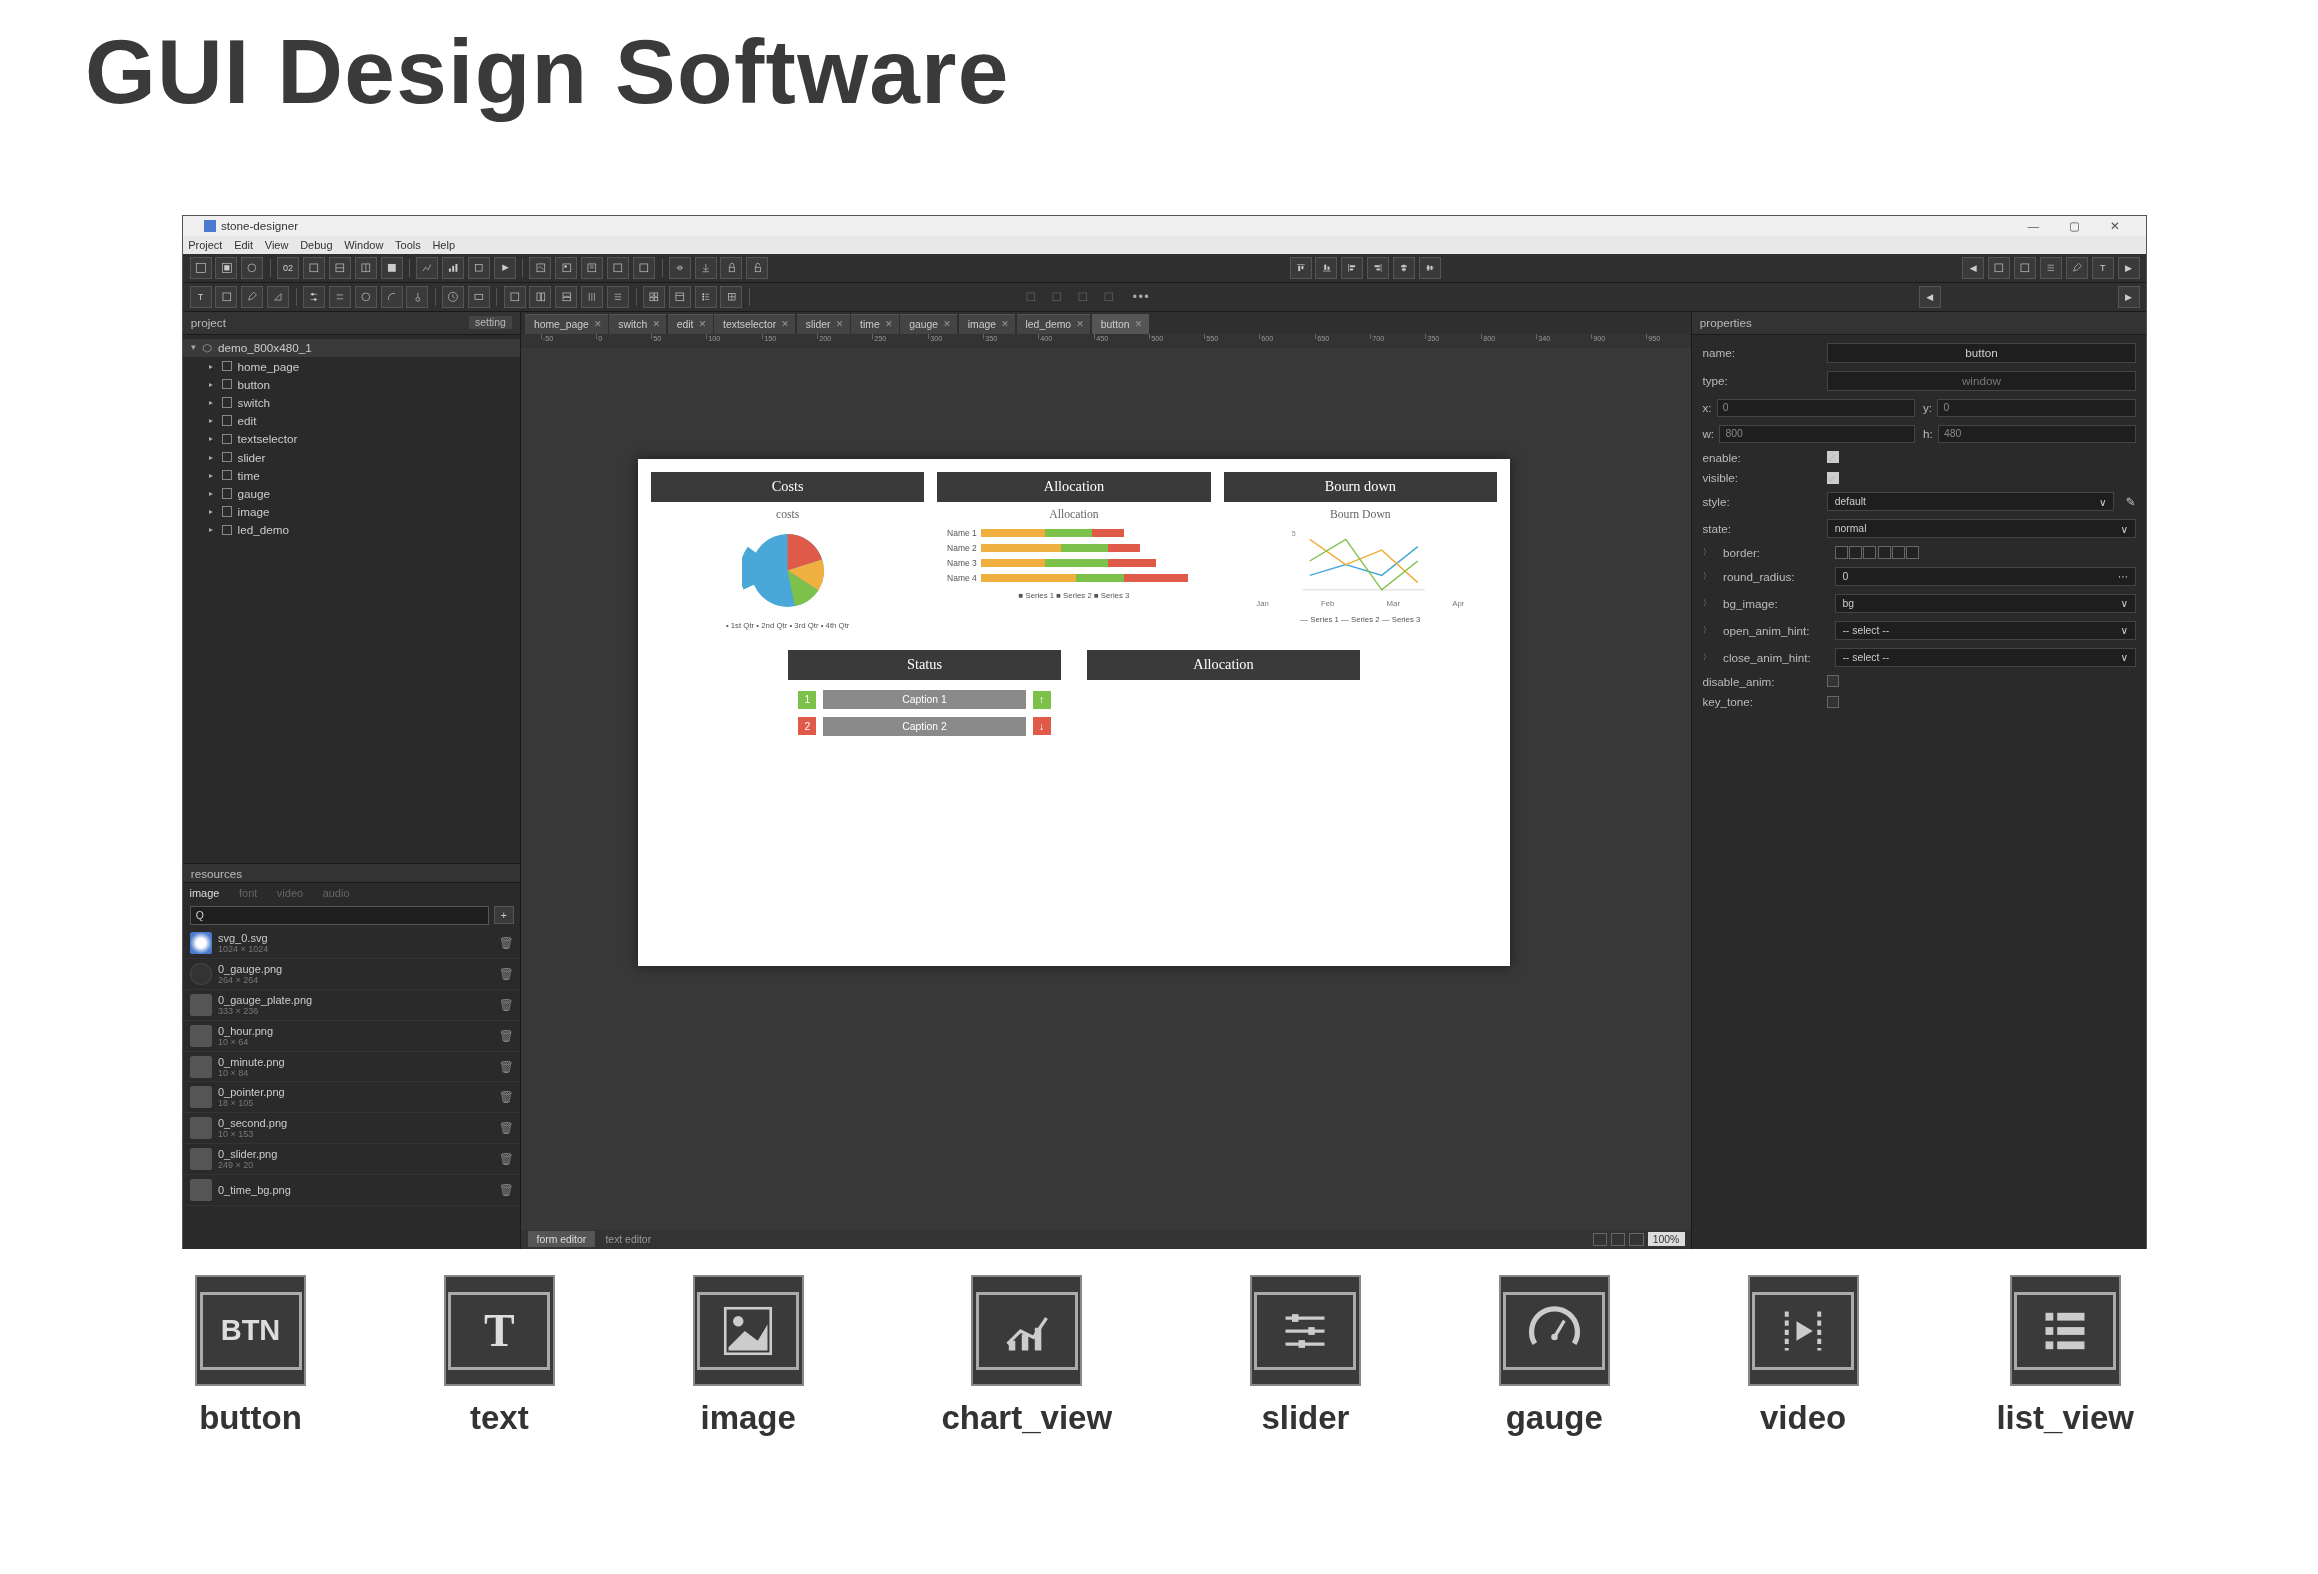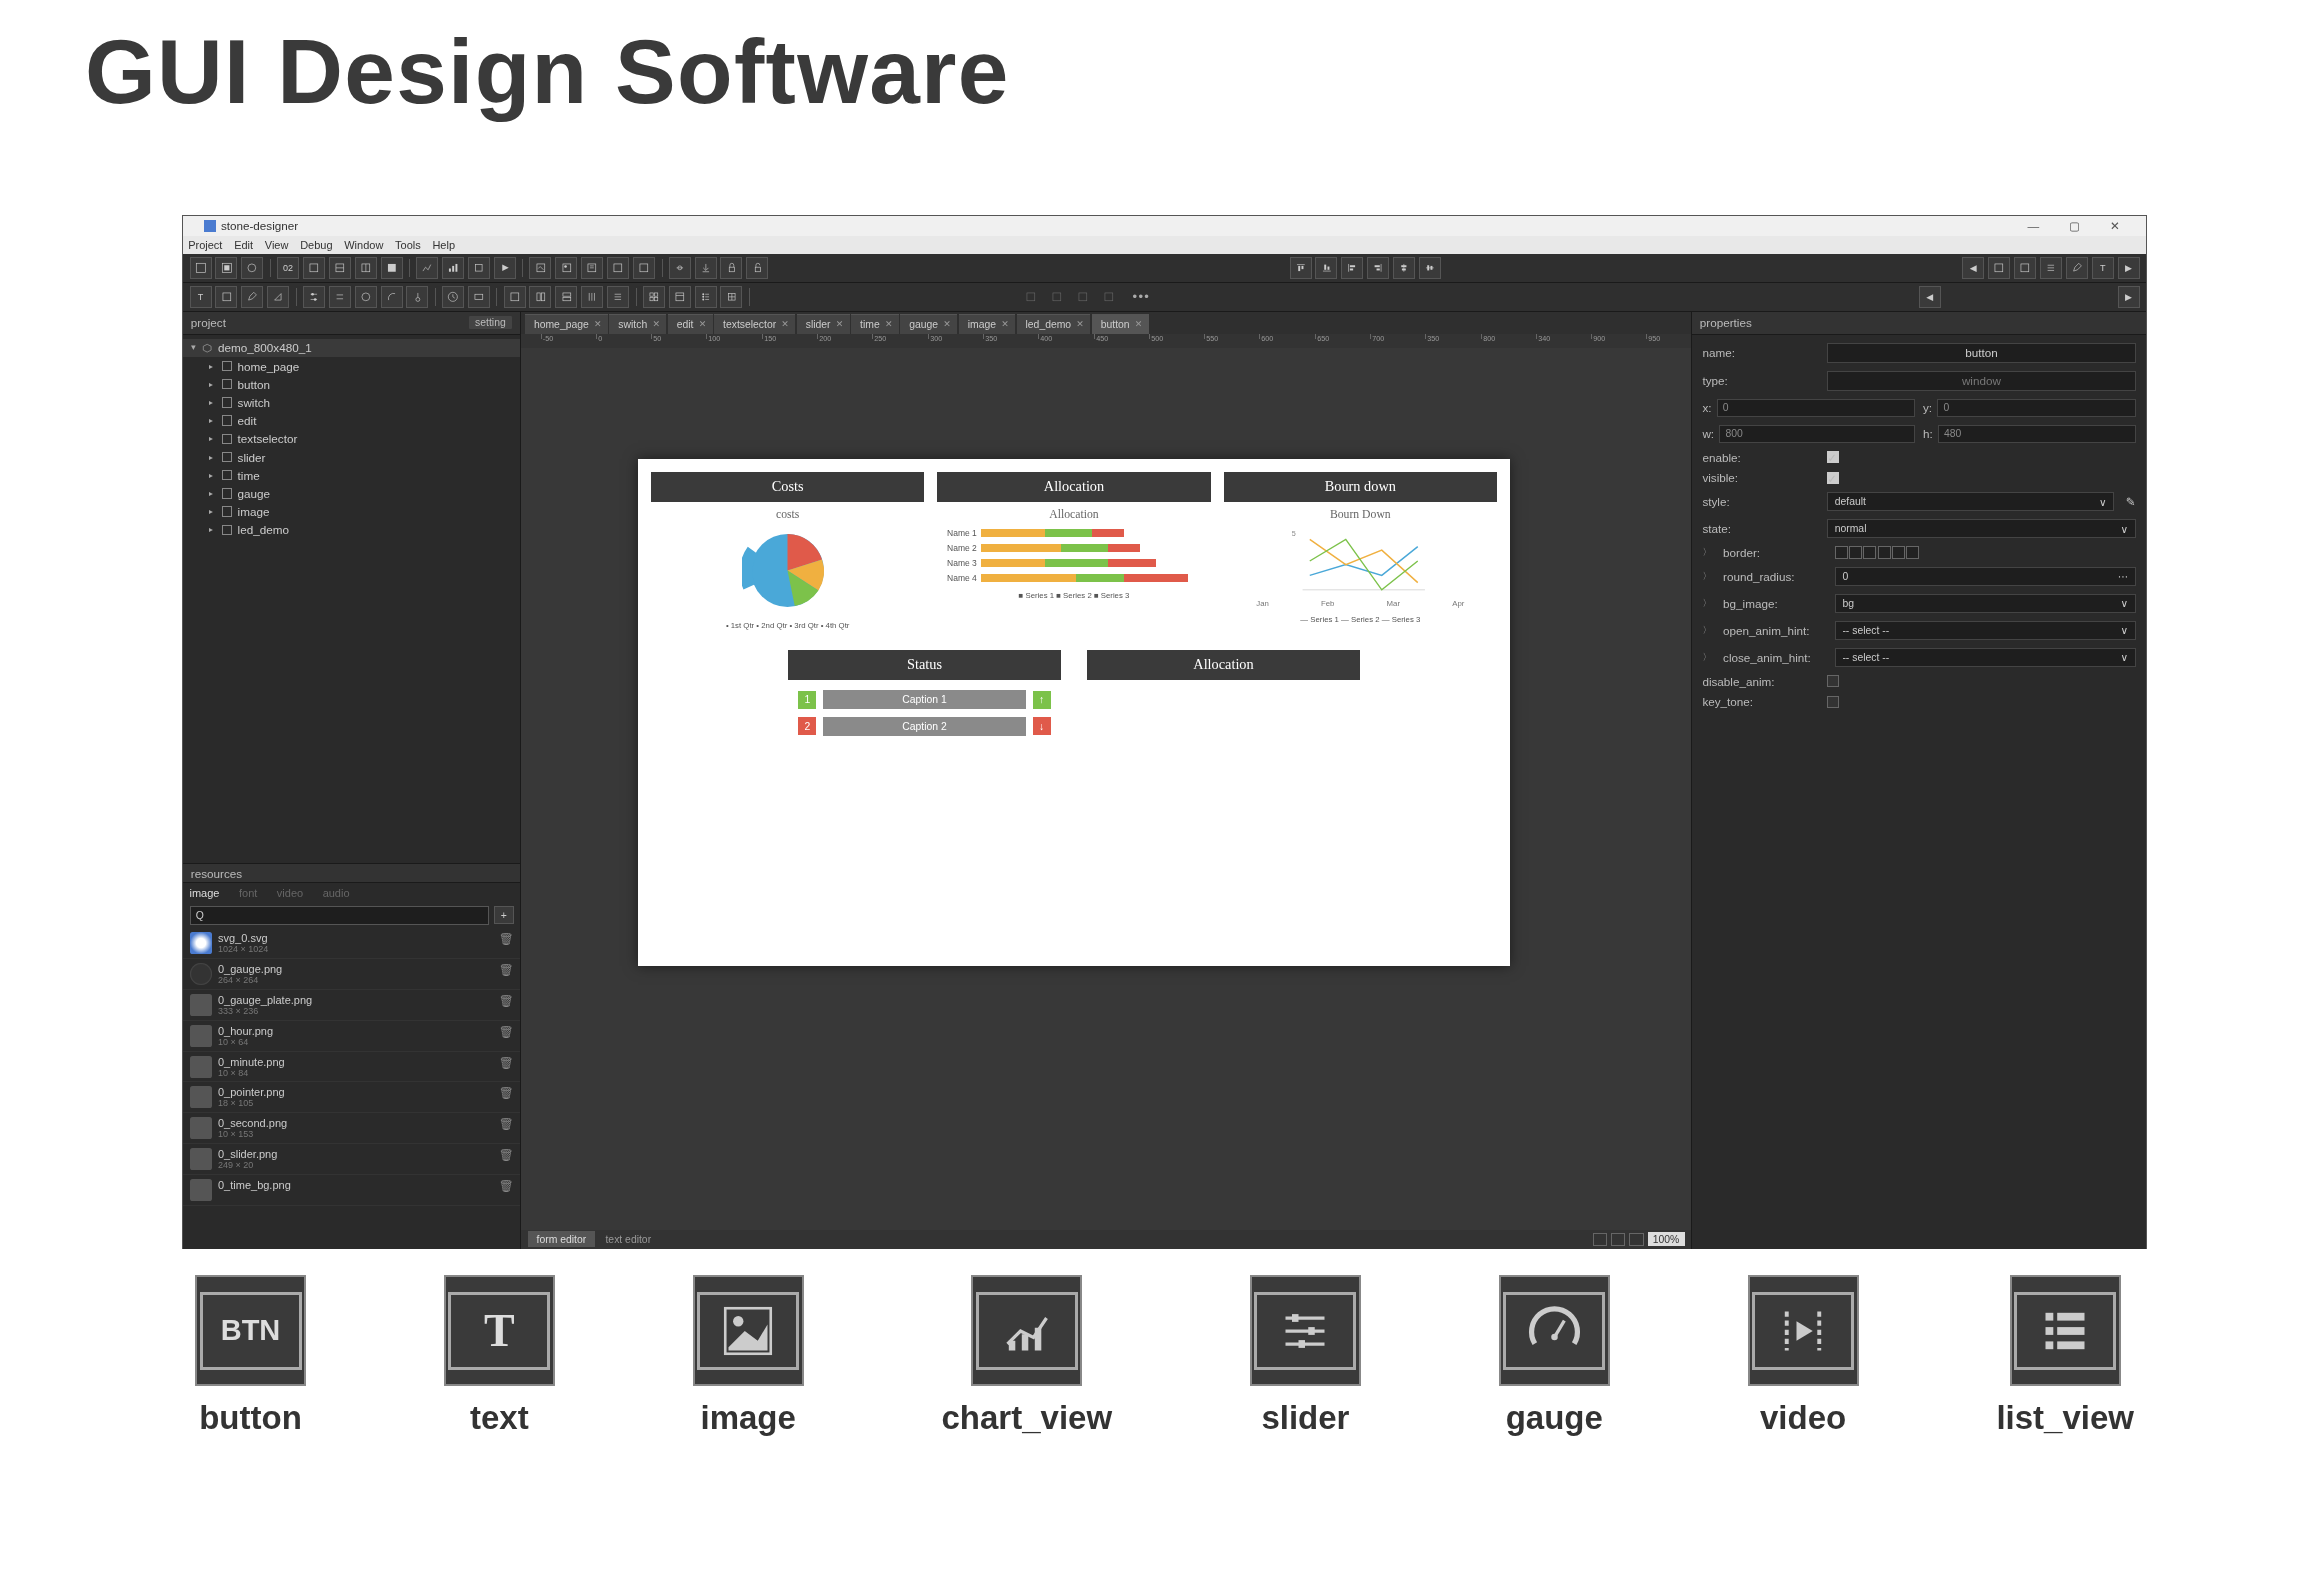--- a/index.html
+++ b/index.html
@@ -39,21 +39,21 @@
   
   .resources-header { height: 19.5px; background: #333; color: #bbb; font-size: 11.7px; padding: 2.6px 7.8px; border-top: 0.7px solid #1a1a1a; border-bottom: 0.7px solid #1a1a1a; }
   .res-tabs { display: flex; background: #2a2a2a; padding: 3.9px 6.5px; gap: 19.5px; font-size: 11px; color: #666; }
   .res-tabs span { cursor: pointer; }
   .res-tabs span.active { color: #ddd; }
   .res-search { display: flex; padding: 3.9px 6.5px; gap: 5.2px; }
   .res-search input { flex: 1; background: #1e1e1e; border: 0.7px solid #555; color: #ccc; padding: 2.6px 5.2px; font-size: 10.4px; }
   .res-search .add { width: 19.5px; height: 18px; background: #3a3a3a; border: 0.7px solid #555; color: #ccc; display: flex; align-items: center; justify-content: center; cursor: pointer; }
   
   .res-list { flex: 1; overflow-y: auto; }
-  .res-item { display: flex; padding: 3.9px 6.5px; color: #ccc; font-size: 11px; gap: 6.5px; border-bottom: 0.7px solid #333; }
+  .res-item { display: flex; align-items: center; padding: 3.9px 6.5px; color: #ccc; font-size: 11px; gap: 6.5px; border-bottom: 0.7px solid #333; }
   .res-item .thumb { width: 22px; height: 22px; background: #555; border-radius: 2.6px; flex-shrink: 0; }
   .res-item .thumb.svg { background: radial-gradient(circle, #fff 30%, #4a7bd0 70%); }
   .res-item .thumb.gauge { background: radial-gradient(circle, #333 60%, #888 100%); border-radius: 50%; }
   .res-item .info { flex: 1; }
   .res-item .dim { color: #777; font-size: 9px; }
   .res-item .del { color: #888; font-size: 11.7px; cursor: pointer; }
   
   .center-panel { flex: 1; display: flex; flex-direction: column; background: #383838; position: relative; }
   .tabs-row { height: 22px; background: #2f2f2f; display: flex; align-items: flex-end; padding: 0 3.9px; gap: 1.3px; overflow: hidden; }
   .tab { background: #444; color: #ccc; font-size: 10.4px; padding: 3.9px 6.5px 3.9px 9px; display: flex; align-items: center; gap: 5.2px; cursor: pointer; border-top: 0.7px solid #555; }

